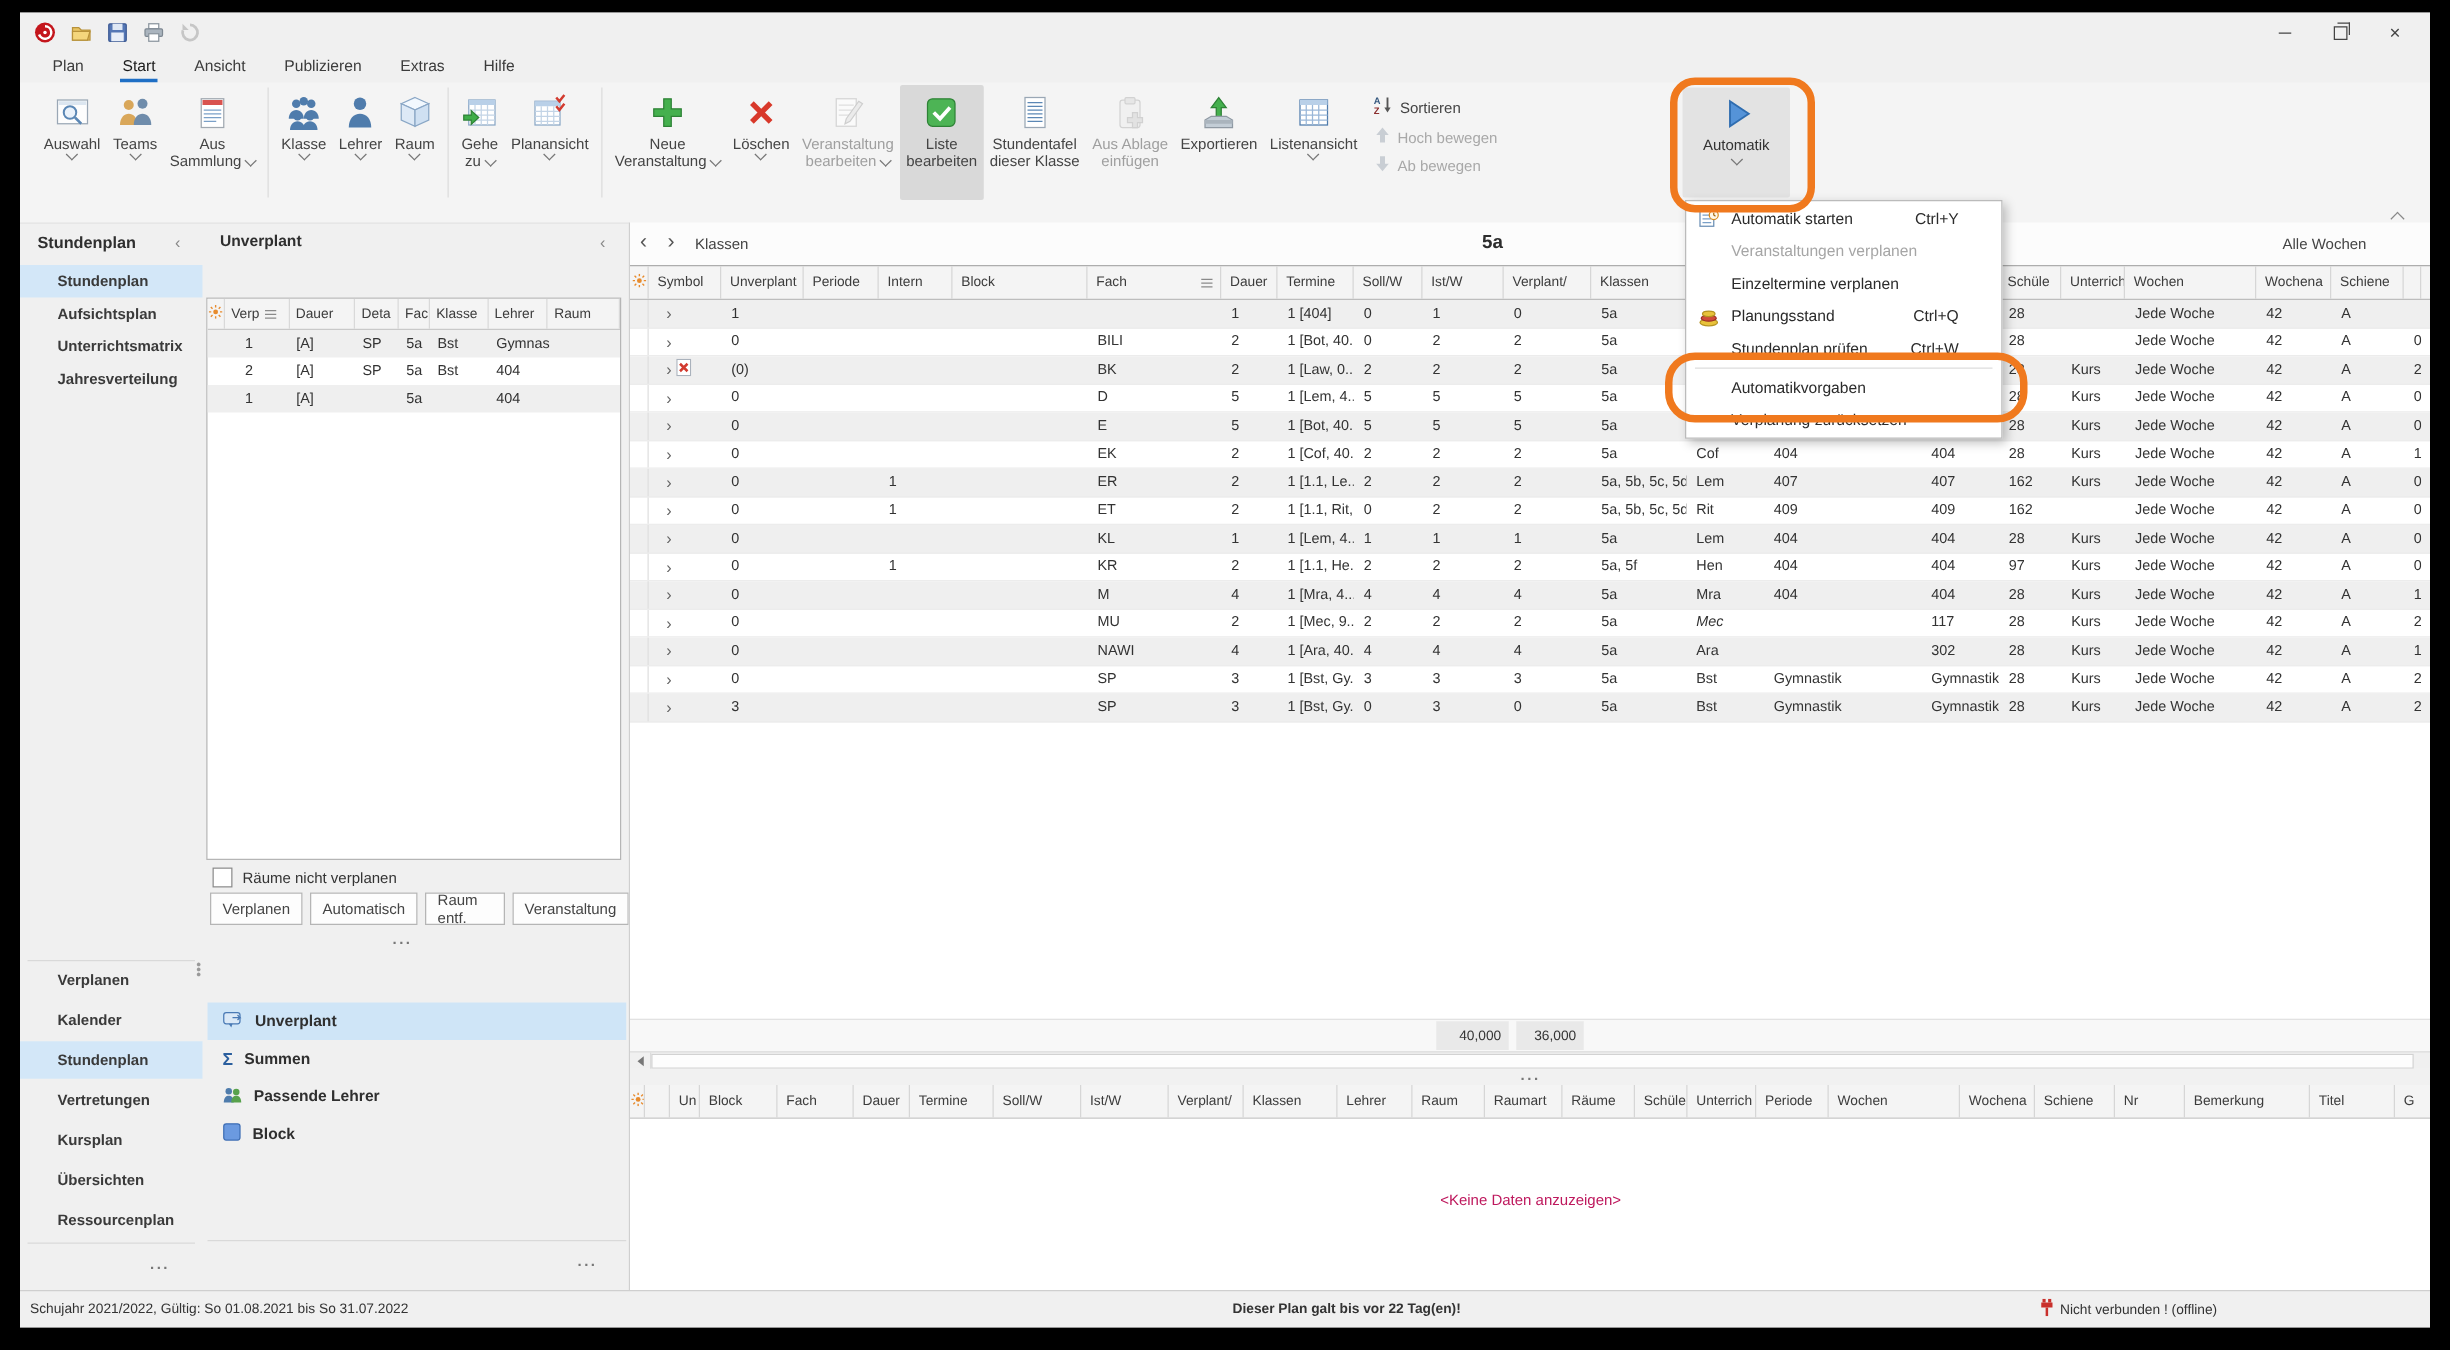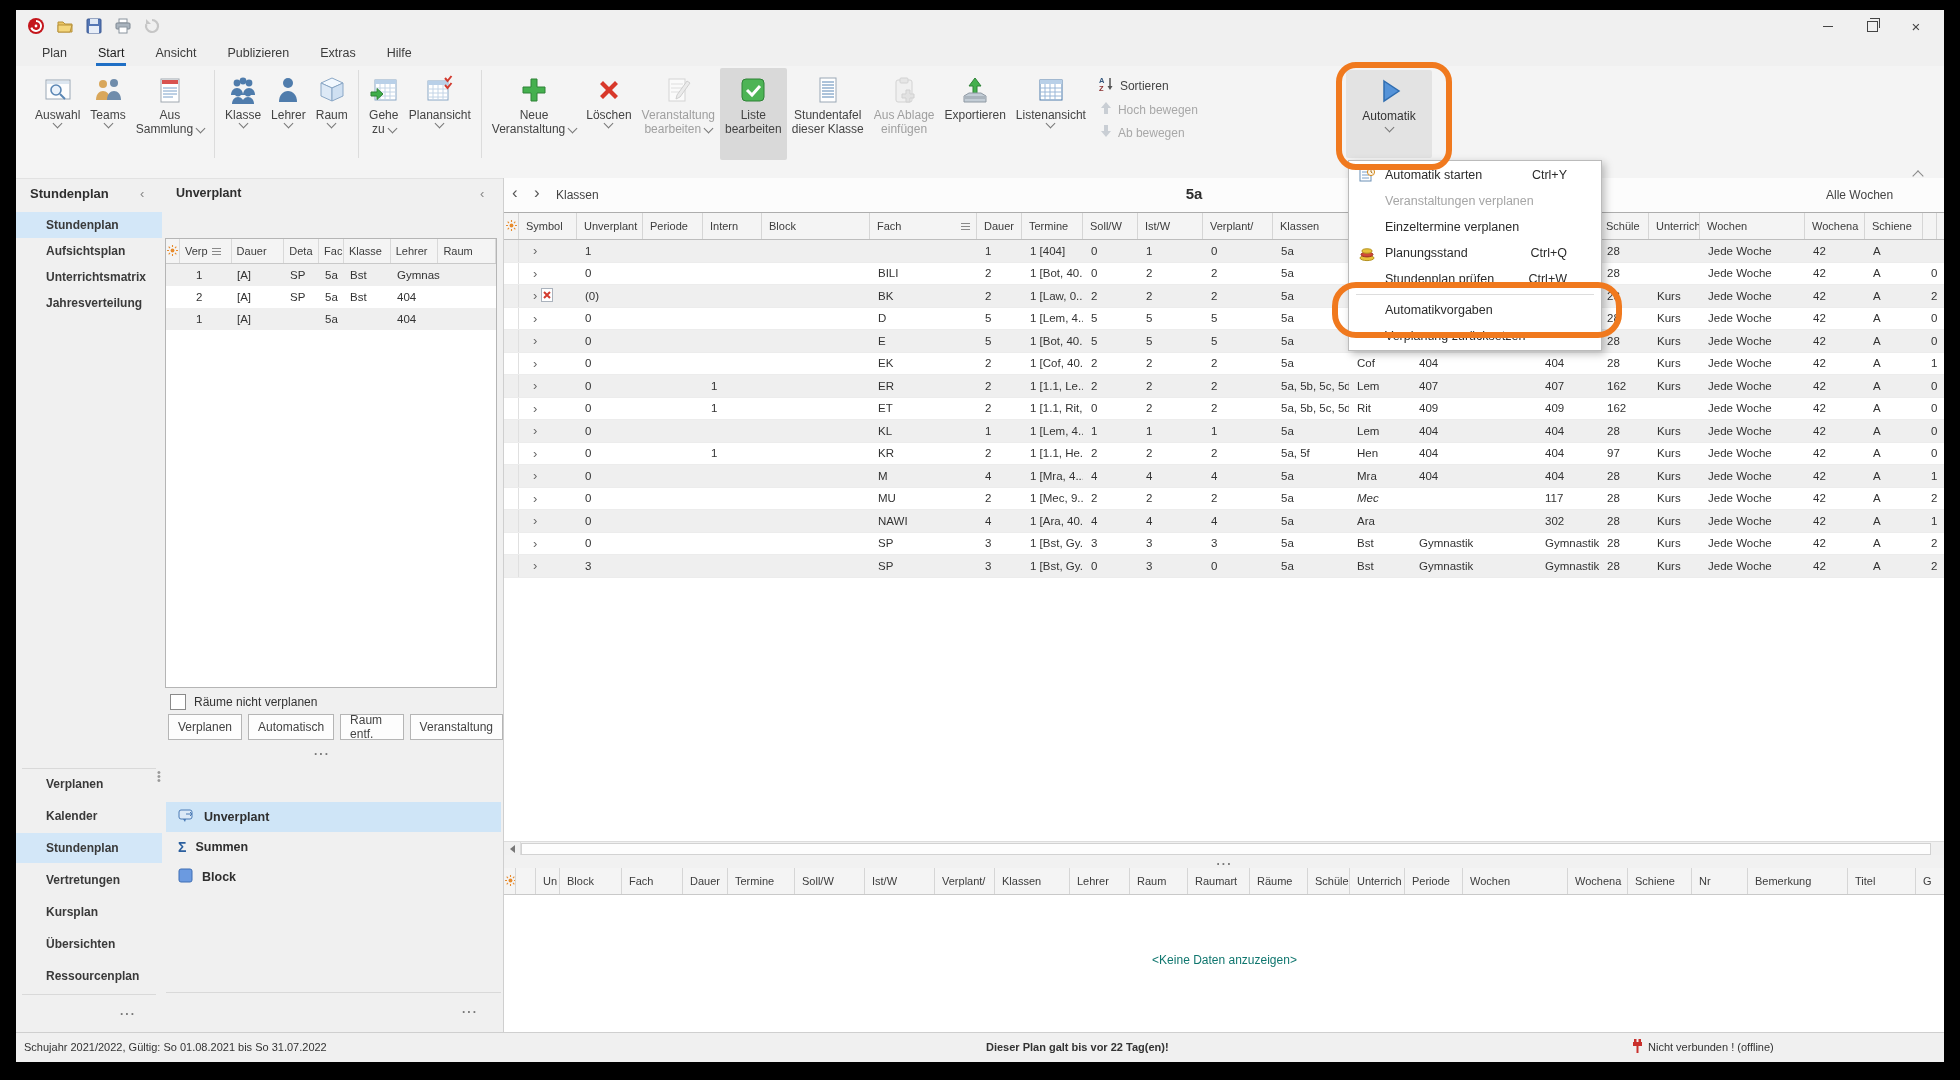--- a/index.html
+++ b/index.html
@@ -111,21 +111,21 @@
   .td.col-sun{border-right:1px solid #e0e0e0;padding-left:0}
   .expand-chev{color:#666;font-size:13px;margin-left:6px}
   .totrow{position:absolute;left:0;top:637px;width:1441px;height:26px;background:#f8f8f8;border-top:1px solid #e2e2e2}
   .totcell{position:absolute;top:1px;height:23px;background:#e9e9e9;font-size:11px;color:#333;display:flex;align-items:center;justify-content:flex-end;padding-right:6px;box-sizing:border-box}
   .hscroll{position:absolute;left:0;top:663px;width:1441px;height:14px;background:#f0f0f0;border-top:1px solid #dcdcdc}
   .harrow{position:absolute;left:0;top:0;width:16px;height:14px;display:flex;align-items:center;justify-content:center;border-right:1px solid #dcdcdc}
   .tri-left{width:0;height:0;border-top:4px solid transparent;border-bottom:4px solid transparent;border-right:5px solid #777}
   .hthumb{position:absolute;left:17px;top:1px;width:1410px;height:12px;background:#fdfdfd;border:1px solid #d2d2d2;box-sizing:border-box}
   .msplit{position:absolute;left:0;top:677px;width:1441px;height:13px;background:#f1f1f1;border-bottom:1px solid #d8d8d8;text-align:center;line-height:9px}
   .bthead{position:absolute;left:0;top:690px;display:flex;height:27px;background:#f4f4f4;border-bottom:1px solid #c9c9c9;font-size:11px;color:#3c3c3c;width:1441px;box-sizing:border-box}
-  .emptymsg{position:absolute;left:0;top:775px;width:1441px;text-align:center;font-size:12px;color:#0f766e}
+  .emptymsg{position:absolute;left:0;top:775px;width:1441px;text-align:center;font-size:12px;color:#be185d}
 
   
   .statusbar{position:absolute;left:0;bottom:0;width:100%;height:29px;background:#f0f0f0;border-top:1px solid #cfcfcf;font-size:11px;color:#333}
   .st-left{position:absolute;left:8px;top:8px}
   .st-center{position:absolute;left:970px;top:8px;font-weight:bold}
   .st-right{position:absolute;left:1616px;top:6px;display:flex;align-items:center;gap:5px}
 
   .sorticon{display:inline-block;width:9px;height:8px;position:relative;flex:none}
   .sorticon::before{content:"";position:absolute;left:0;top:1px;width:9px;height:1px;background:#8a8a8a;box-shadow:0 3px 0 #8a8a8a,0 6px 0 #8a8a8a}
 </style>
@@ -635,20 +635,29 @@
               <path d="M5 10l2 3 1-3z" fill="#4a7ab5"></path>
               <path d="M8 5h6l-2-2m2 2-2 2" stroke="#4a7ab5" fill="none"></path>
             </svg></span>
         <span>Unverplant</span>
       </div>
       <div class="pli" style="top:32px">
         <span style="color:#2b5f9e;font-size:14px;font-weight:bold">Σ</span>
         <span>Summen</span>
       </div>
       <div class="pli">
+        <span><svg width="16" height="14">
+              <circle cx="5" cy="4" r="2.6" fill="#4f7cac"></circle>
+              <path d="M1 13c0-4 2-5.5 4-5.5S9 9 9 13z" fill="#4f7cac"></path>
+              <circle cx="11" cy="4.5" r="2.6" fill="#58a24c"></circle>
+              <path d="M7 13c0-4 2-5.5 4-5.5s4 1.5 4 5.5z" fill="#58a24c"></path>
+            </svg></span>
+        <span>Passende Lehrer</span>
+      </div>
+      <div class="pli">
         <span><svg width="15" height="15">
               <rect x="1" y="1" width="13" height="13" rx="2" fill="#6b9ae0" stroke="#3f6fb5"></rect>
             </svg></span>
         <span>Block</span>
       </div>
     </div>
     <div class="plistsep"></div>
     <div class="dots pdots2">...</div>
   </div>
 
@@ -1080,20 +1089,24 @@
           <div class="td col-raum" style="width: 126px;">Gymnastik</div>
           <div class="td col-raeume" style="width: 62px;">Gymnastikh</div>
           <div class="td col-schueler" style="width: 50px;">28</div>
           <div class="td col-unterricht" style="width: 51px;">Kurs</div>
           <div class="td col-wochen" style="width: 105px;">Jede Woche</div>
           <div class="td col-wochenanzahl" style="width: 60px;">42</div>
           <div class="td col-schiene" style="width: 58px;">A</div>
           <div class="td col-nr" style="width: 14px;">2</div>
         </div>
       </div>
+    <div class="totrow">
+      <span class="totcell" style="left:645px;width:58px">40,000</span>
+      <span class="totcell" style="left:709px;width:54px">36,000</span>
+    </div>
     <div class="hscroll">
       <span class="harrow">
           <i class="tri-left"></i>
         </span>
       <span class="hthumb"></span>
     </div>
     <div class="msplit"><span class="dots">...</span></div>
     <div class="bthead" id="bottom-thead">
         <div class="th" style="width: 12px; padding-left: 1px;">
           <span><svg width="11" height="11" viewBox="0 0 12 12">

